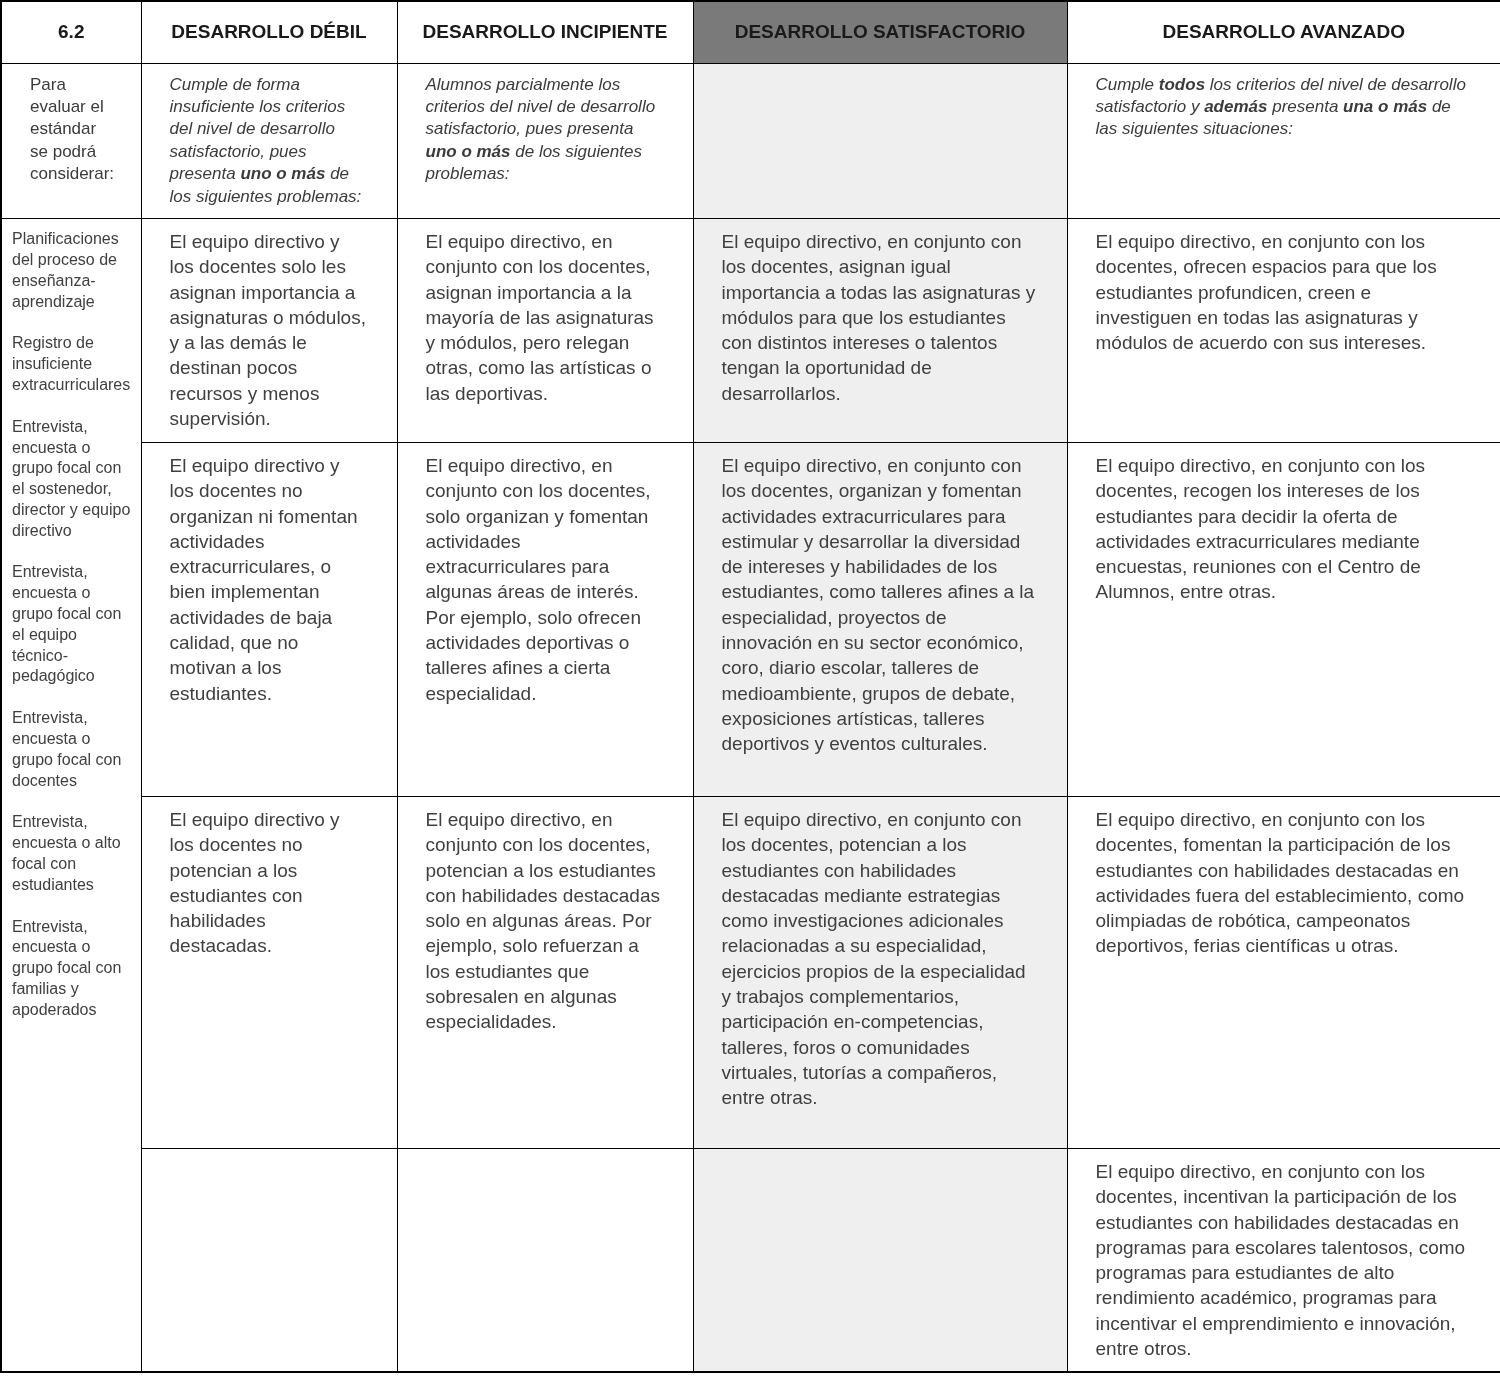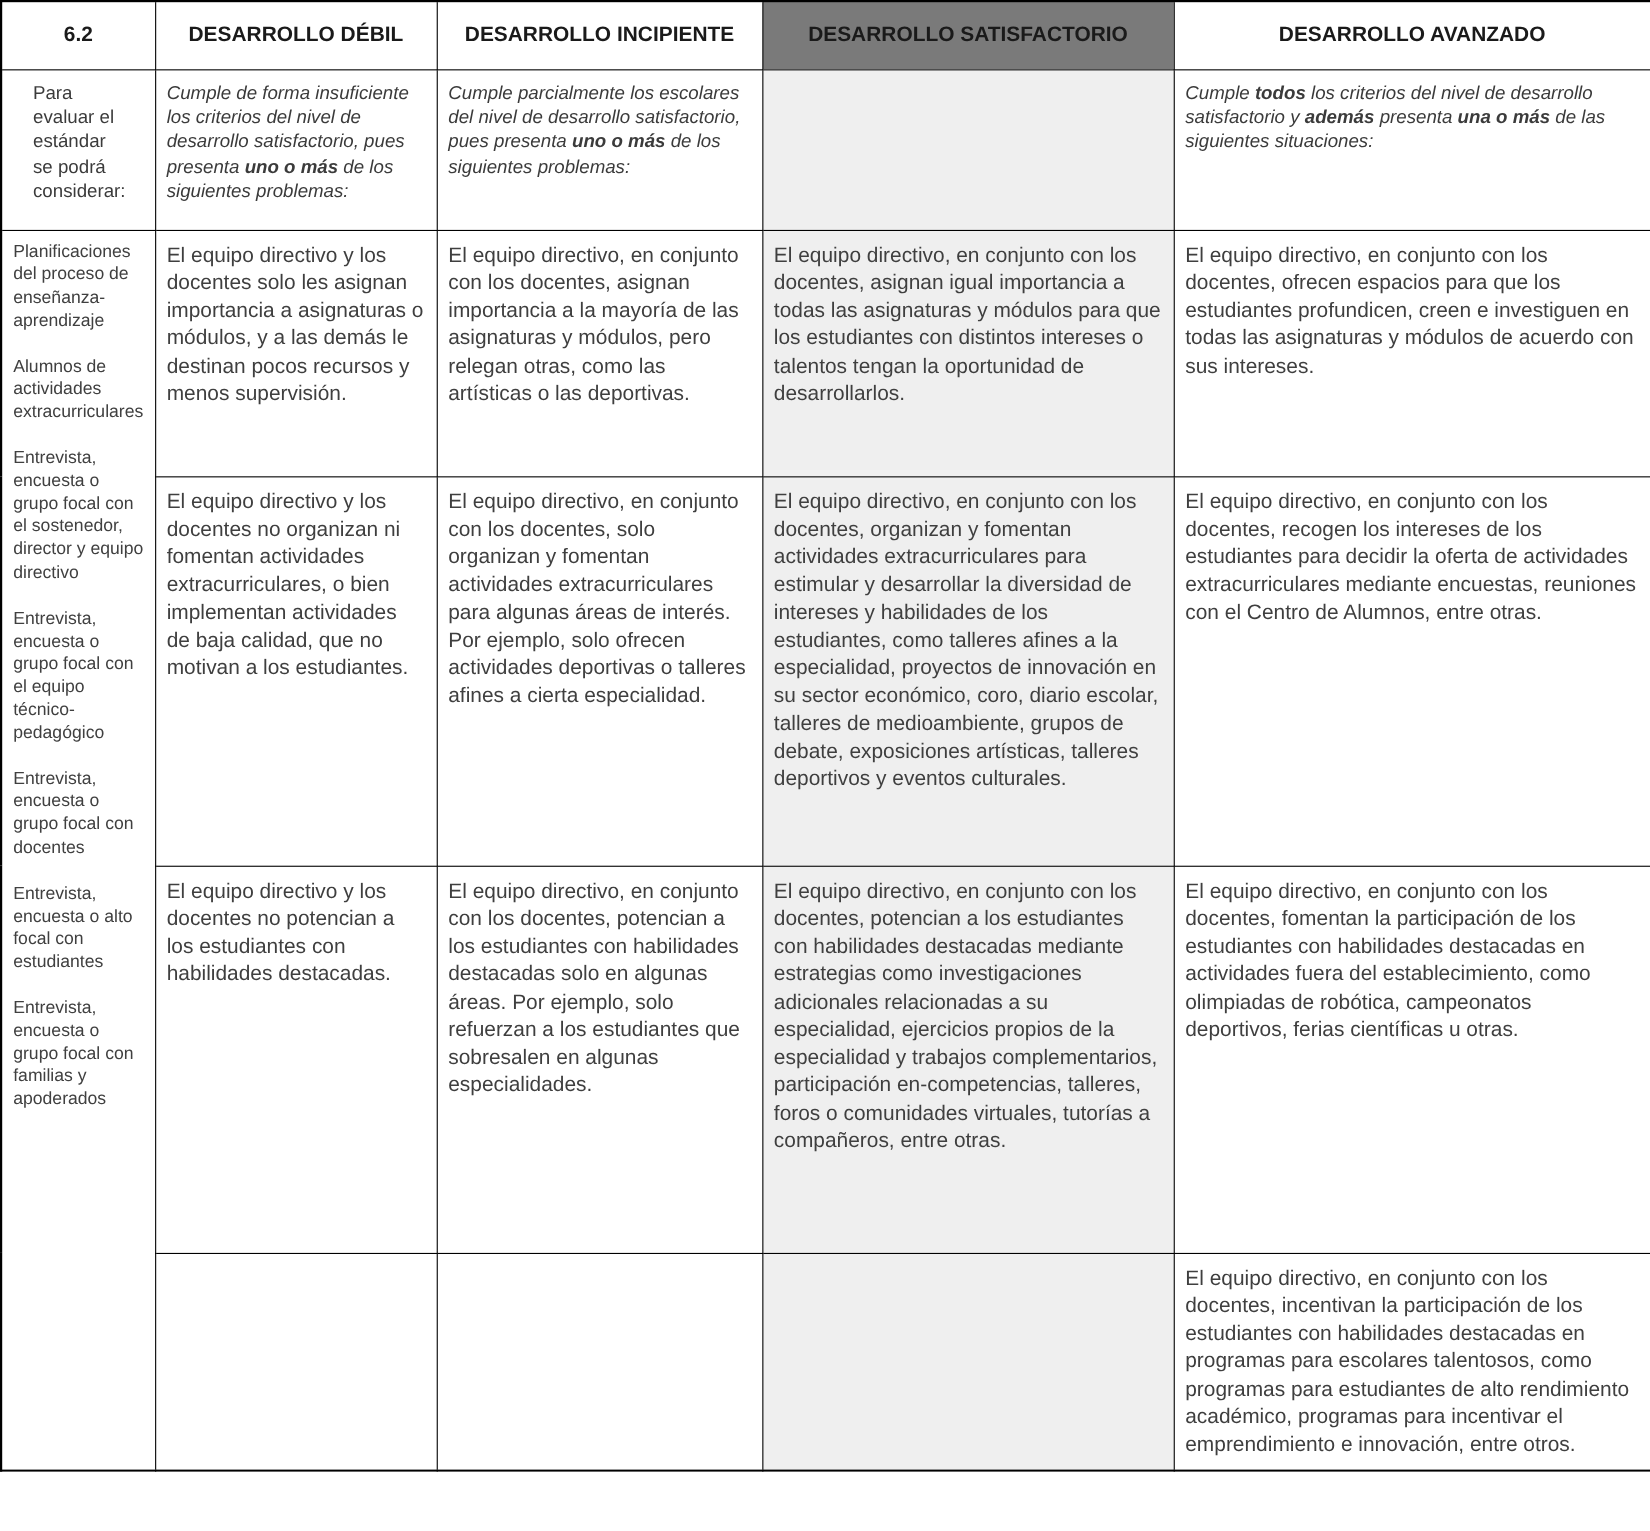--- a/index.html
+++ b/index.html
@@ -18,21 +18,21 @@
   }
   table.rubric{
     border-collapse:collapse;
     table-layout:fixed;
     width:1500px;
     border:2px solid var(--border);
   }
   td,th{
     border:1px solid var(--border);
     vertical-align:top;
-    padding:10px 10px;
+    padding:10px 28px;
     overflow:hidden;
   }
   
   tr.header-row{ height:62px; }
   tr.header-row th{
     vertical-align:middle;
     text-align:center;
     font-size:19px;
     font-weight:700;
     color:var(--header-text);
@@ -106,29 +106,29 @@
     <th class="code-cell">6.2</th>
     <th>DESARROLLO DÉBIL</th>
     <th>DESARROLLO INCIPIENTE</th>
     <th class="satisfactorio-header">DESARROLLO SATISFACTORIO</th>
     <th>DESARROLLO AVANZADO</th>
   </tr>
 
   <tr class="intro-row">
     <td class="evidence-label-cell">Para evaluar el estándar se podrá considerar:</td>
     <td class="intro-cell"><span>Cumple de forma insuficiente los criterios del nivel de desarrollo satisfactorio, pues presenta </span><span class="seg-bold">uno o más</span><span> de los siguientes problemas:</span></td>
-    <td class="intro-cell"><span>Cumple parcialmente los escolares del nivel de desarrollo satisfactorio, pues presenta </span><span class="seg-bold">uno o</span><span> </span><span class="seg-bold">más</span><span> de los siguientes problemas:</span></td>
+    <td class="intro-cell"><span>Alumnos parcialmente los criterios del nivel de desarrollo satisfactorio, pues presenta </span><span class="seg-bold">uno o</span><span> </span><span class="seg-bold">más</span><span> de los siguientes problemas:</span></td>
     <td class="satisfactorio-cell"></td>
     <td class="intro-cell"><span>Cumple </span><span class="seg-bold">todos</span><span> los criterios del nivel de desarrollo satisfactorio y </span><span class="seg-bold">además</span><span> presenta </span><span class="seg-bold">una o más</span><span> de las siguientes situaciones:</span></td>
   </tr>
 
   <tr class="row-1">
     <td class="evidence-list-cell" rowspan="4">
       <p>Planificaciones del proceso de enseñanza-aprendizaje</p>
-      <p>Alumnos de actividades extracurriculares</p>
+      <p>Registro de insuficiente extracurriculares</p>
       <p>Entrevista, encuesta o grupo focal con el sostenedor, director y equipo directivo</p>
       <p>Entrevista, encuesta o grupo focal con el equipo técnico-pedagógico</p>
       <p>Entrevista, encuesta o grupo focal con docentes</p>
       <p>Entrevista, encuesta o alto focal con estudiantes</p>
       <p>Entrevista, encuesta o grupo focal con familias y apoderados</p>
     </td>
     <td class="body-cell">El equipo directivo y los docentes solo les asignan importancia a asignaturas o módulos, y a las demás le destinan pocos recursos y menos supervisión.</td>
     <td class="body-cell">El equipo directivo, en conjunto con los docentes, asignan importancia a la mayoría de las asignaturas y módulos, pero relegan otras, como las artísticas o las deportivas.</td>
     <td class="body-cell satisfactorio-cell">El equipo directivo, en conjunto con los docentes, asignan igual importancia a todas las asignaturas y módulos para que los estudiantes con distintos intereses o talentos tengan la oportunidad de desarrollarlos.</td>
     <td class="body-cell">El equipo directivo, en conjunto con los docentes, ofrecen espacios para que los estudiantes profundicen, creen e investiguen en todas las asignaturas y módulos de acuerdo con sus intereses.</td>

